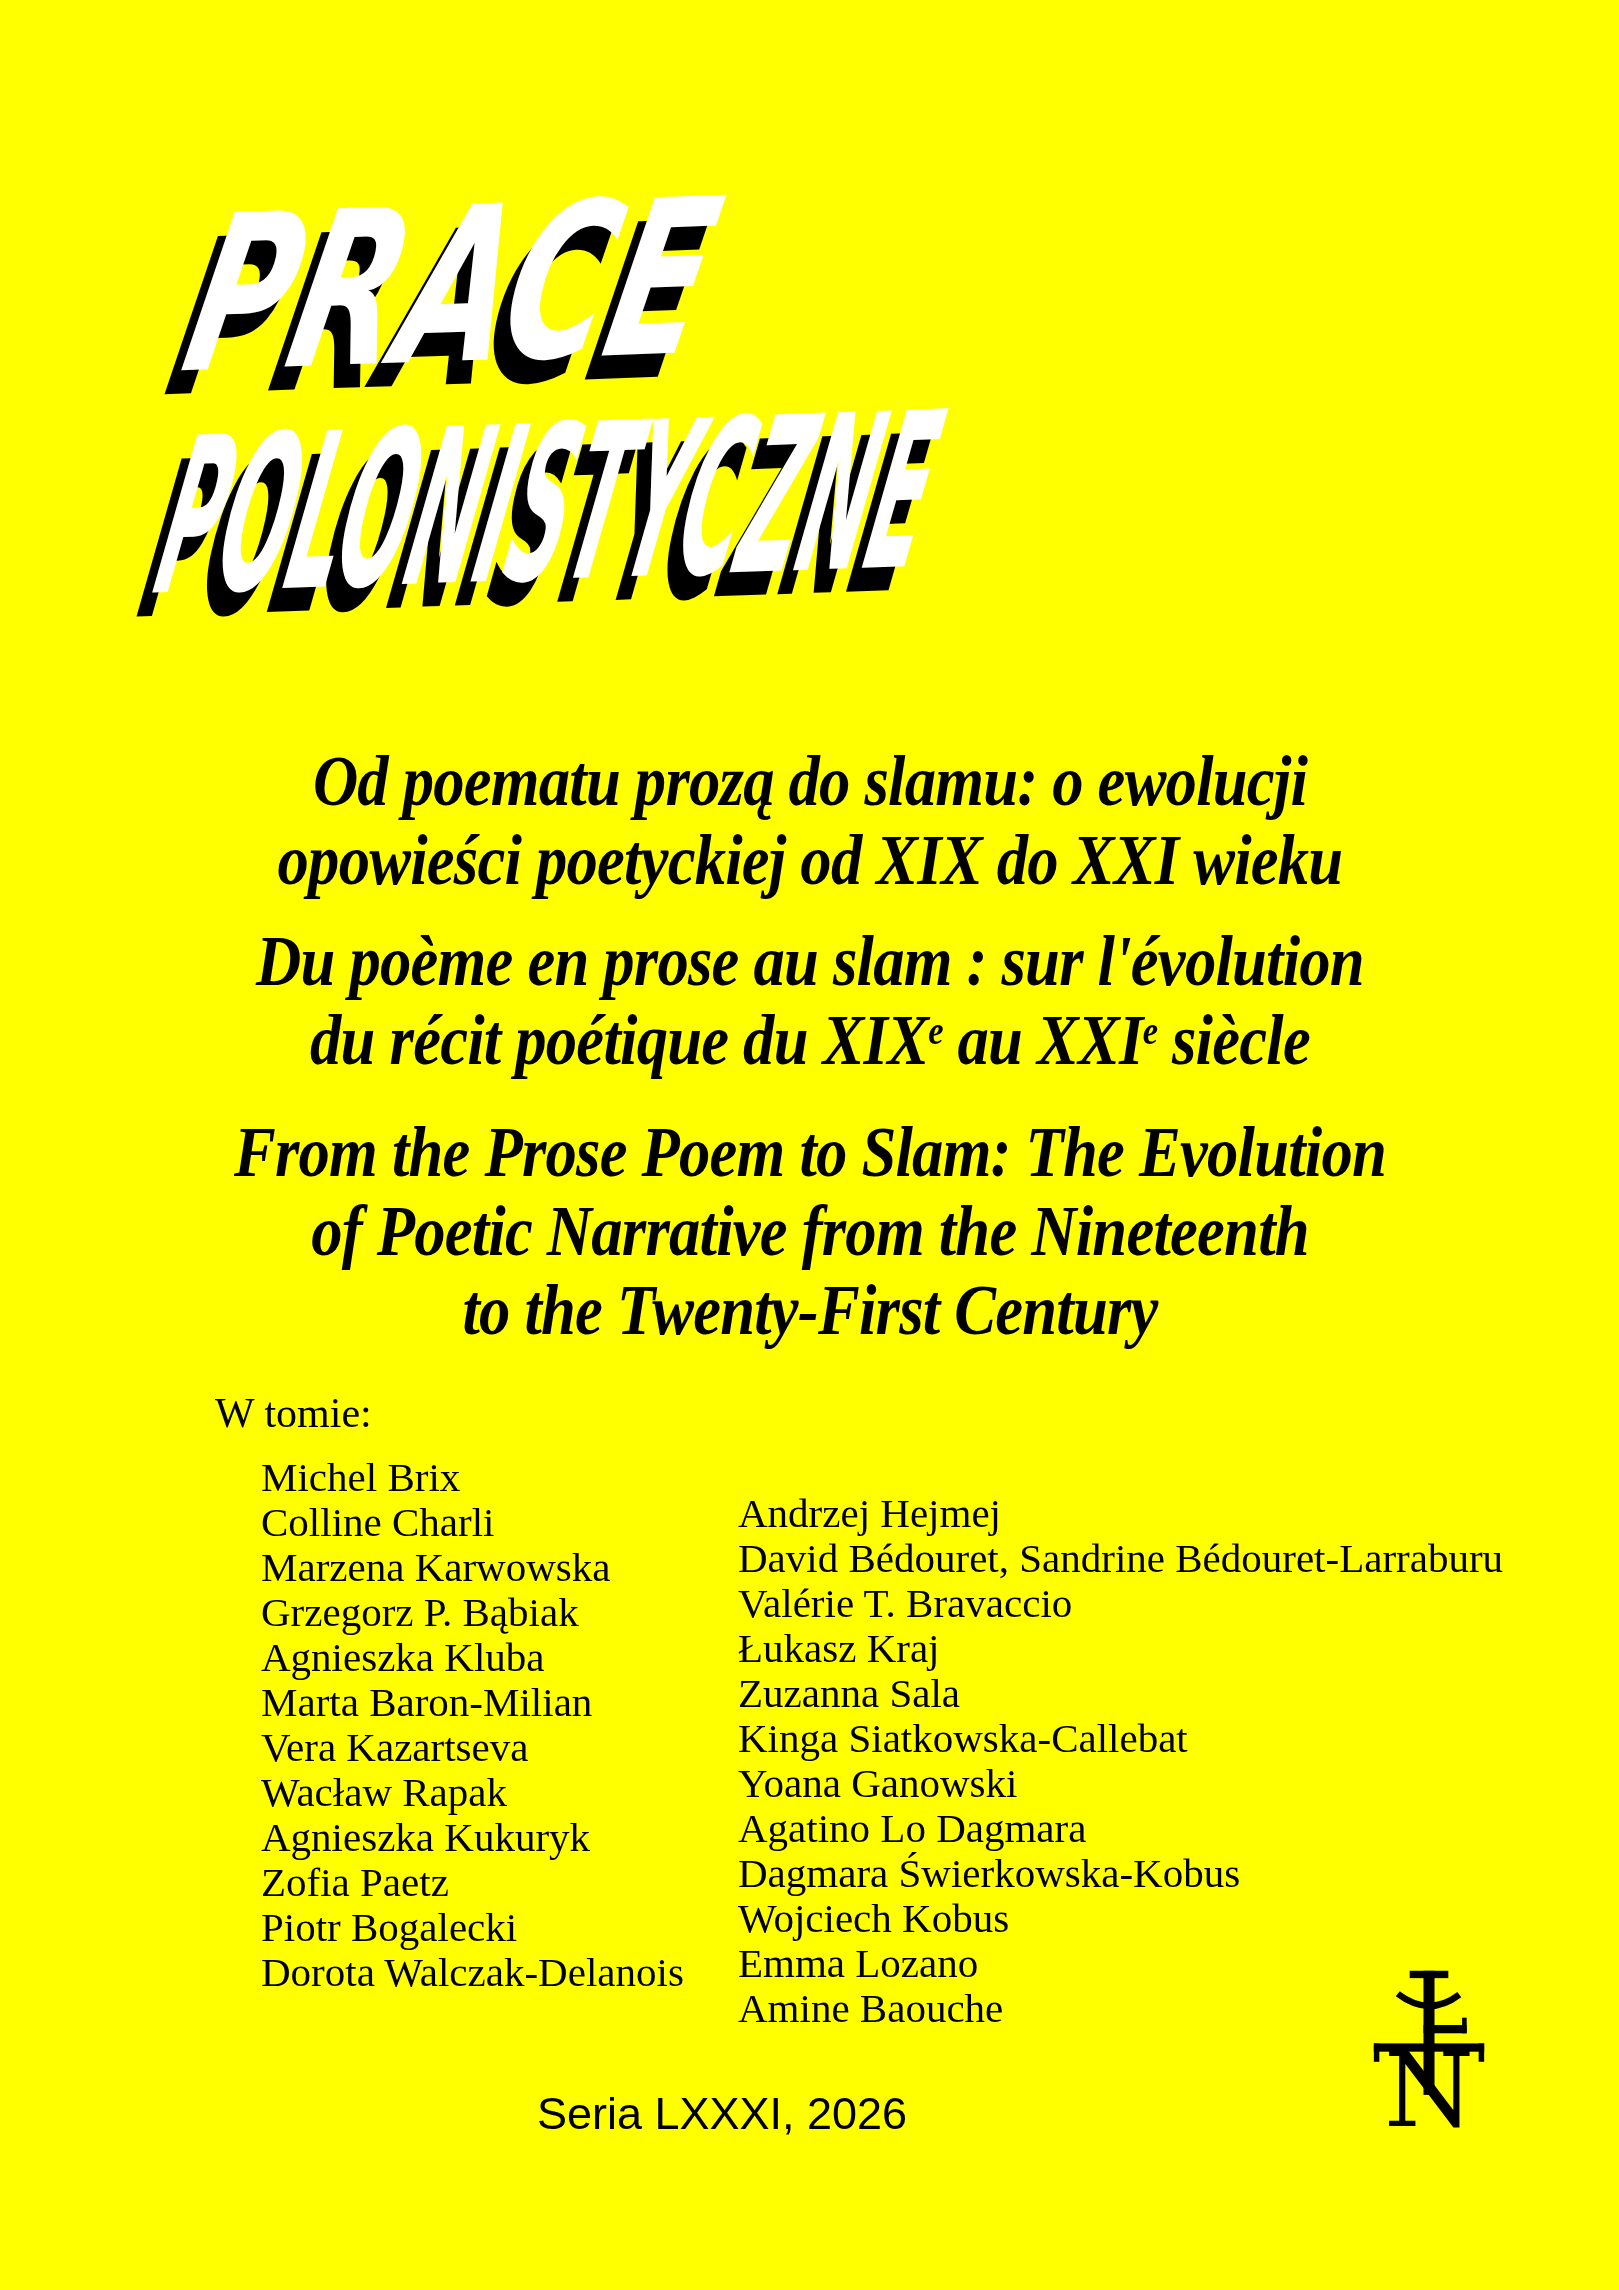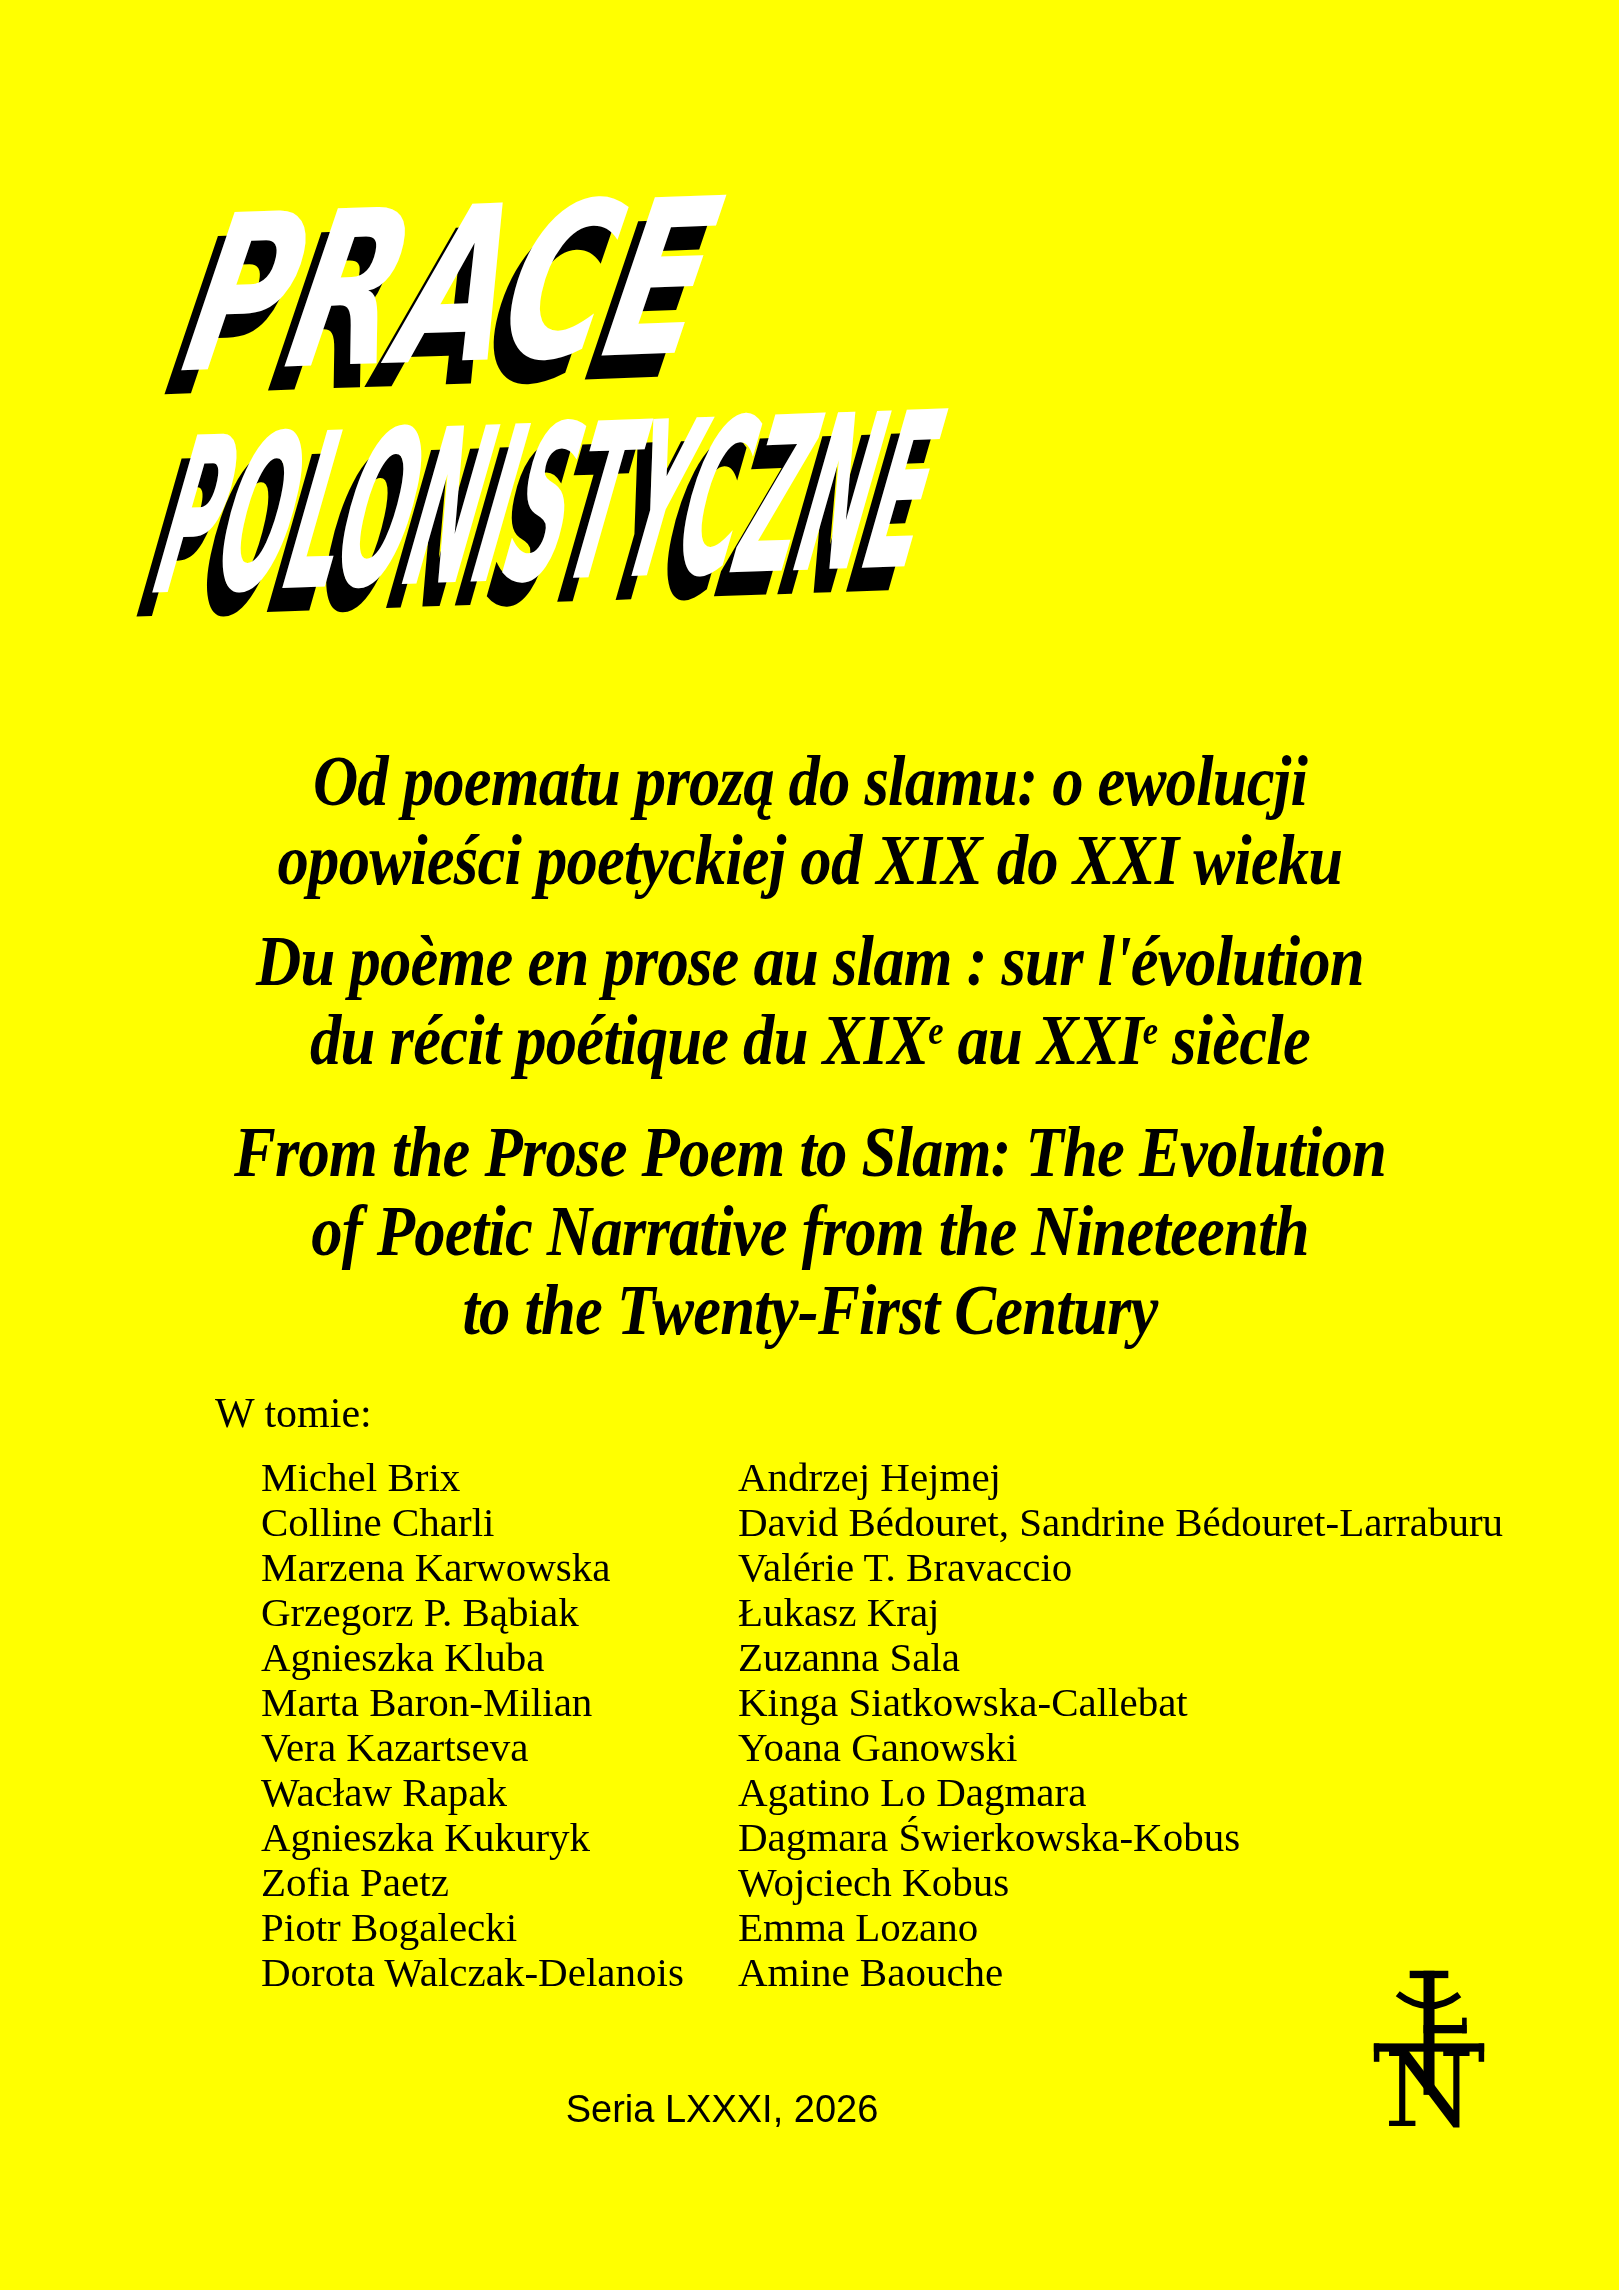--- a/index.html
+++ b/index.html
@@ -52,28 +52,28 @@
   }
   .name-col {
     position: absolute;
     top: 1455px;
     font-size: 41px;
     line-height: 45px;
     font-family: "Liberation Serif", serif;
     white-space: nowrap;
   }
   .name-col.left  { left: 261px; }
-  .name-col.right { left: 738px; }
+  .name-col.right { left: 738px; margin-top: 36px; }
   .series-line {
     position: absolute;
     left: 0; top: 2089px;
     width: 1444px;
     text-align: center;
     font-family: "Liberation Sans", sans-serif;
-    font-size: 38px;
+    font-size: 45px;
     line-height: 1.1;
   }
   .logo-svg {
     position: absolute;
     left: 1372px; top: 1966px;
     width: 114px; height: 164px;
   }
 </style>
 </head>
 <body>

